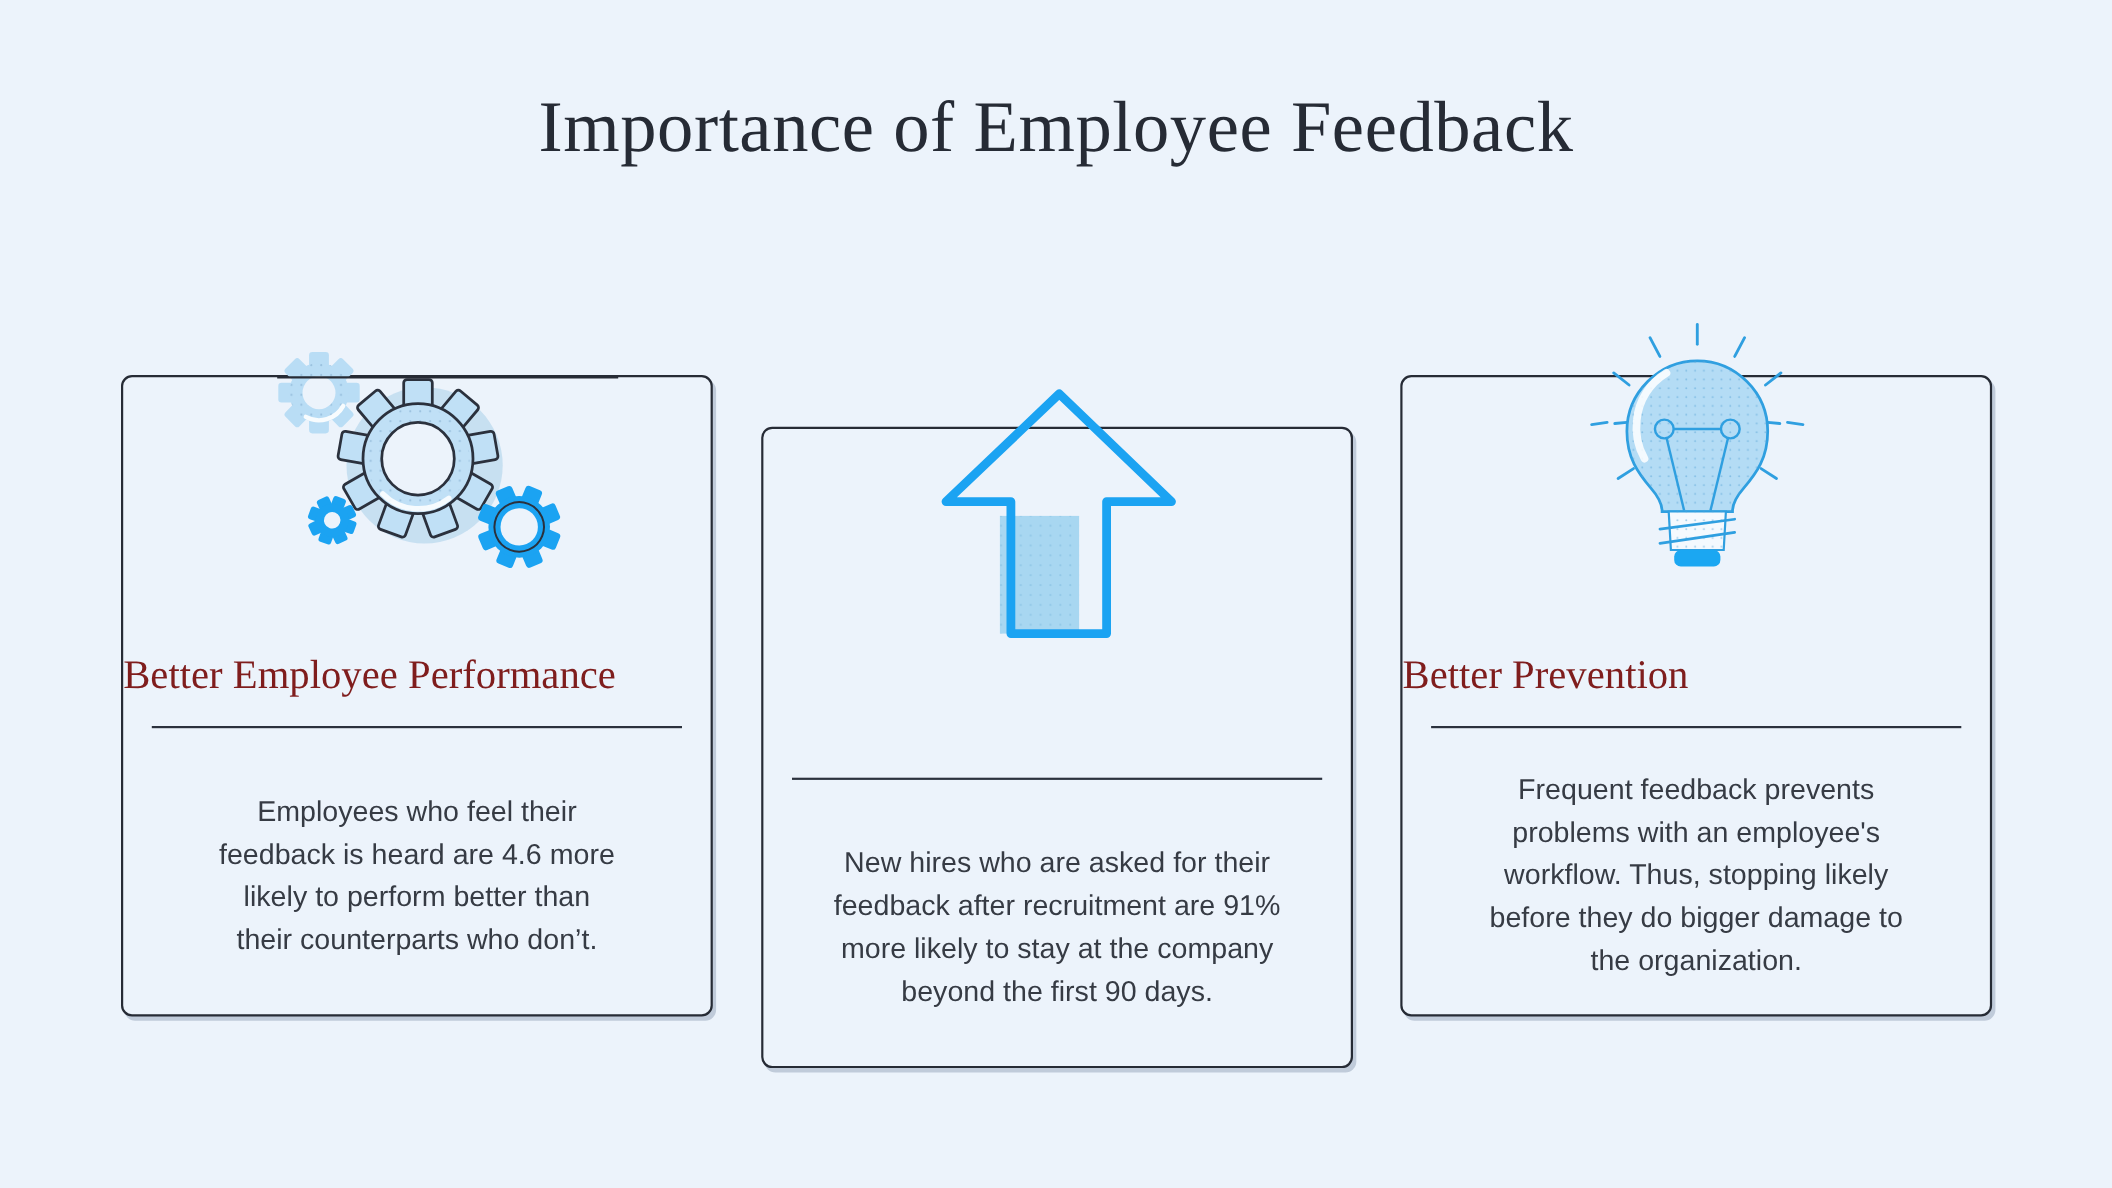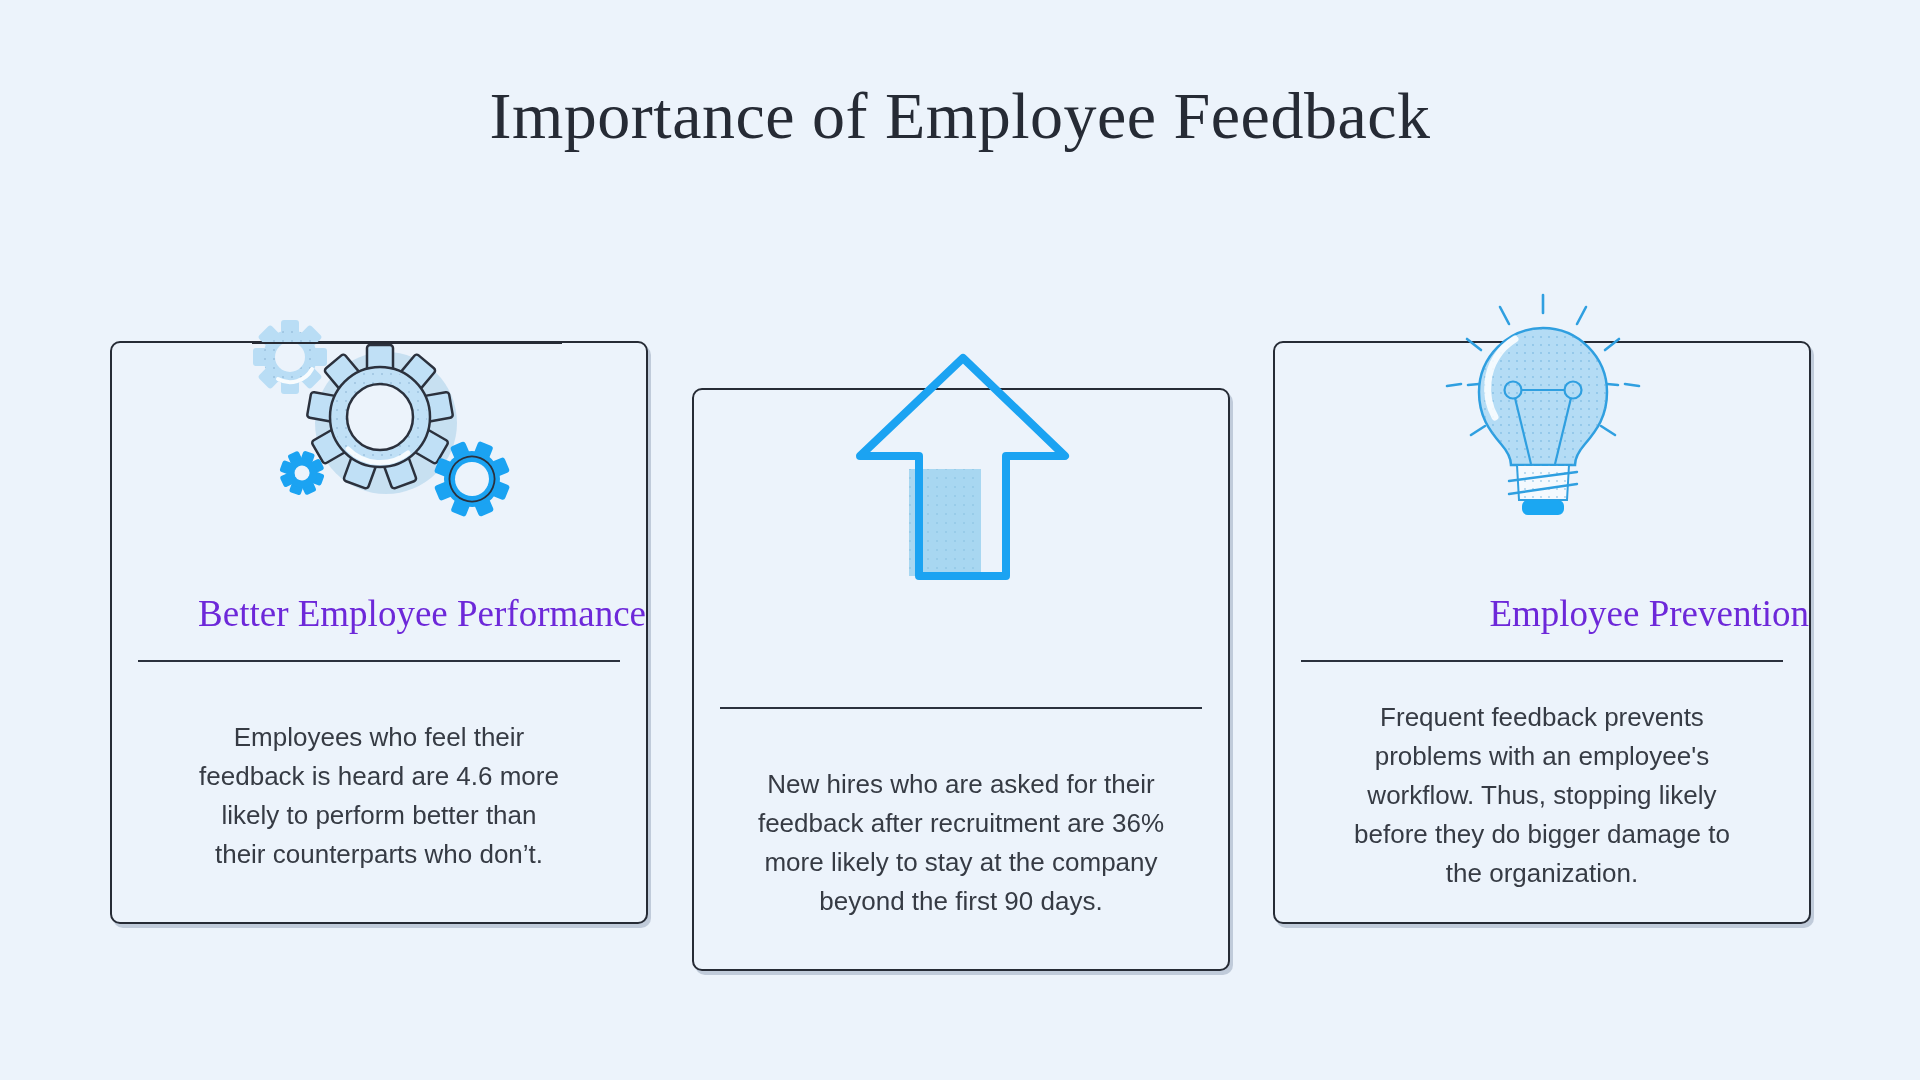--- a/index.html
+++ b/index.html
@@ -38,24 +38,24 @@
   .card-3 { left: 1273px; top: 341px; }
 
   .icon-wrap { position: absolute; pointer-events: none; }
   .icon-gears { left: 140px; top: -46px; width: 310px; height: 250px; }
   .icon-arrow { left: 160px; top: -40px; width: 220px; height: 230px; }
   .icon-bulb  { left: 168px; top: -56px; width: 200px; height: 240px; }
   .icon-wrap svg { overflow: visible; display: block; }
 
   .card-title {
     position: absolute; top: 249px; left: 0; width: 100%;
-    margin: 0; text-align: right;
+    margin: 0; text-align: left;
     font-family: "Liberation Serif", "DejaVu Serif", serif;
     font-weight: 400; font-size: 37px;
-    color: #6d28d9;
+    color: #7f1d1d;
   }
   .card-divider {
     position: absolute; top: 317px; left: 50%;
     transform: translateX(-50%);
     width: 482px; height: 2px;
     background: #2b313d;
   }
   .card-body-area {
     position: absolute; top: 345px; left: 0; right: 0; height: 215px;
     display: flex; align-items: center; justify-content: center;
@@ -174,21 +174,21 @@
           </pattern>
         </defs>
         <rect x="55" y="119" width="72" height="107" fill="#a8d7f1"></rect>
         <rect x="55" y="119" width="72" height="107" fill="url(#dotsB)"></rect>
         <path d="M6,106 L109,8 L211,106 H152 V226 H65 V106 Z" fill="none" stroke="#1ba3f2" stroke-width="8" stroke-linejoin="round"></path>
       </svg>
     </div>
     <div class="card-divider"></div>
     <div class="card-body-area">
       <p class="card-body">New hires who are asked for their
-feedback after recruitment are 36%
+feedback after recruitment are 91%
 more likely to stay at the company
 beyond the first 90 days.</p>
     </div>
   </section>
 
   <section class="card card-3">
     <div class="icon-wrap icon-bulb">
       <svg width="200" height="240" viewBox="0 0 200 240" xmlns="http://www.w3.org/2000/svg">
         <defs>
           <pattern id="dotsC" width="8" height="8" patternUnits="userSpaceOnUse">
@@ -224,21 +224,21 @@
 
         <path d="M74,178 L126,178 L124,213 L76,213 Z" fill="#f4f9fe" stroke="#2f9fe0" stroke-width="2"></path>
         <path d="M74,178 L126,178 L124,213 L76,213 Z" fill="url(#dotsC)"></path>
         <g stroke="#2f9fe0" stroke-width="2.4" stroke-linecap="round">
           <line x1="66" y1="194" x2="134" y2="185"></line>
           <line x1="66" y1="207" x2="134" y2="197"></line>
         </g>
         <rect x="79" y="213" width="42" height="15" rx="6" fill="#1ba7f2"></rect>
       </svg>
     </div>
-    <h2 class="card-title">Employee Prevention</h2>
+    <h2 class="card-title">Better Prevention</h2>
     <div class="card-divider"></div>
     <div class="card-body-area">
       <p class="card-body">Frequent feedback prevents
 problems with an employee's
 workflow. Thus, stopping likely
 before they do bigger damage to
 the organization.</p>
     </div>
   </section>
 

